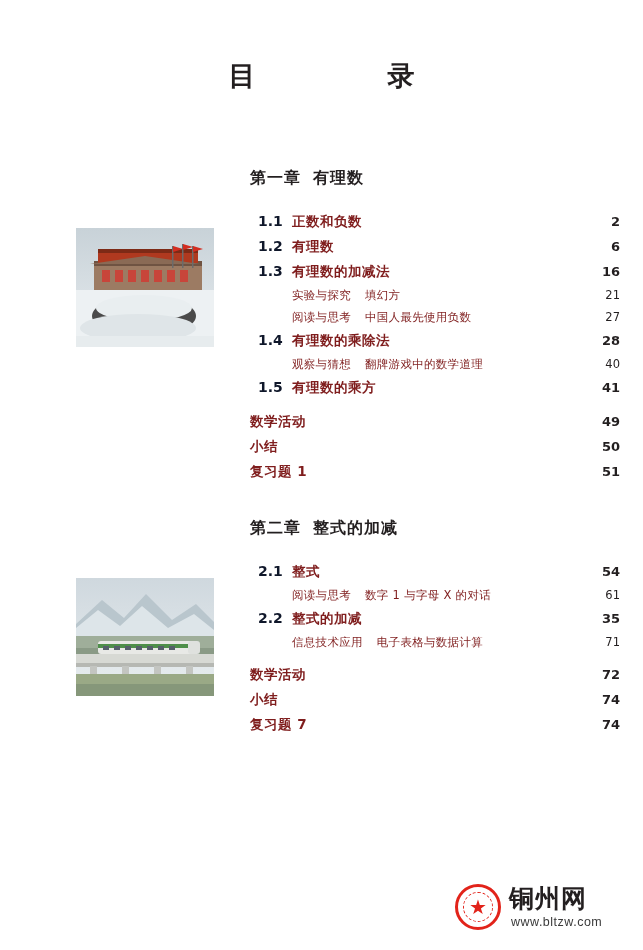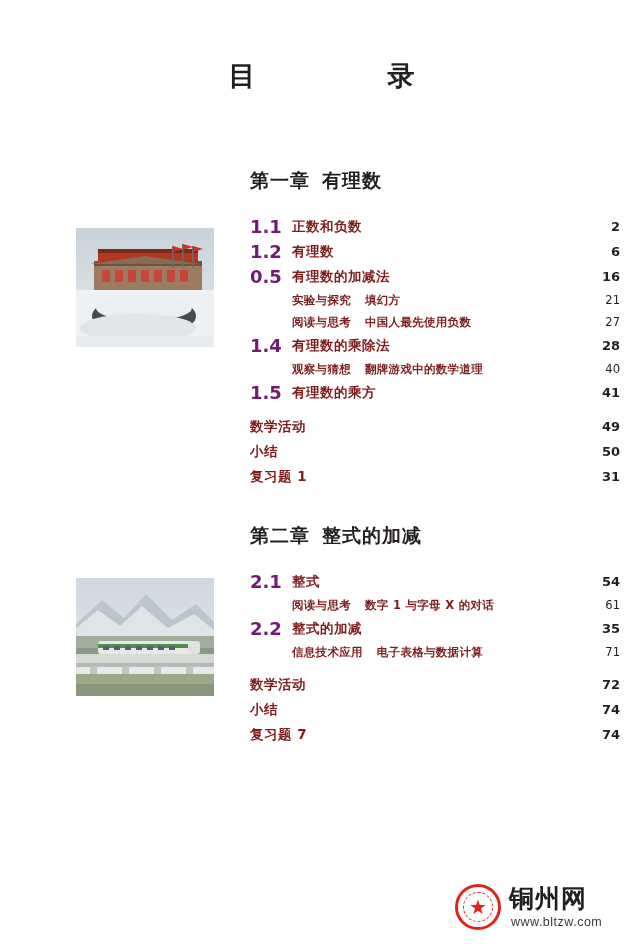--- a/index.html
+++ b/index.html
@@ -35,21 +35,21 @@
     font-family: "DejaVu Sans", sans-serif;
   }
   
   .toc {
     position: absolute;
     left: 250px;
     top: 168px;
     width: 370px;
   }
   .chapter-head {
-    font-size: 19px;
+    font-size: 16px;
     font-weight: bold;
     letter-spacing: 1px;
     color: #231f20;
     margin-bottom: 20px;
     font-family: Liberation Serif, serif;
   }
   .chapter-head .gap {
     display: inline-block;
     width: 12px;
   }
@@ -58,42 +58,42 @@
     height: 25px;
     line-height: 25px;
     font-family: "DejaVu Sans", sans-serif;
   }
   .row.sub {
     height: 22px;
     line-height: 22px;
   }
   .num {
     position: absolute;
-    left: 0;
+    left: 8px;
     top: 0;
-    font-size: 18px;
-    font-weight: bold;
-    color: #701a75;
+    font-size: 14px;
+    font-weight: bold;
+    color: #0f172a;
   }
   .label {
     position: absolute;
     left: 42px;
     top: 0;
     font-size: 13.5px;
     font-weight: bold;
     color: #7f1d1d;
     letter-spacing: 0.5px;
   }
   .label.noindent {
     left: 0;
   }
   .row.sub .label {
     left: 42px;
     font-size: 11.5px;
-    font-weight: bold;
+    font-weight: normal;
     letter-spacing: 0.3px;
   }
   .row.sub .label .sgap {
     display: inline-block;
     width: 14px;
   }
   .page-no {
     position: absolute;
     right: 0;
     top: 0;
@@ -300,21 +300,21 @@
         <span class="page-no">2</span>
       </div>
 
       <div class="row">
         <span class="num">1.2</span>
         <span class="label">有理数</span>
         <span class="page-no">6</span>
       </div>
 
       <div class="row">
-        <span class="num">0.5</span>
+        <span class="num">1.3</span>
         <span class="label">有理数的加减法</span>
         <span class="page-no">16</span>
       </div>
 
       <div class="row sub">
         <span class="label"><span>实验与探究</span><span class="sgap"></span><span>填幻方</span></span>
         <span class="page-no">21</span>
       </div>
 
       <div class="row sub">
@@ -346,21 +346,21 @@
         <span class="page-no">49</span>
       </div>
 
       <div class="row">
         <span class="label noindent">小结</span>
         <span class="page-no">50</span>
       </div>
 
       <div class="row">
         <span class="label noindent">复习题 1</span>
-        <span class="page-no">31</span>
+        <span class="page-no">51</span>
       </div>
     </div>
 
     <div class="chapter-block">
       <div class="chapter-head chapter2-head">
         <span>第二章</span><span class="gap"></span><span>整式的加减</span>
       </div>
 
       <div class="row">
         <span class="num">2.1</span>

